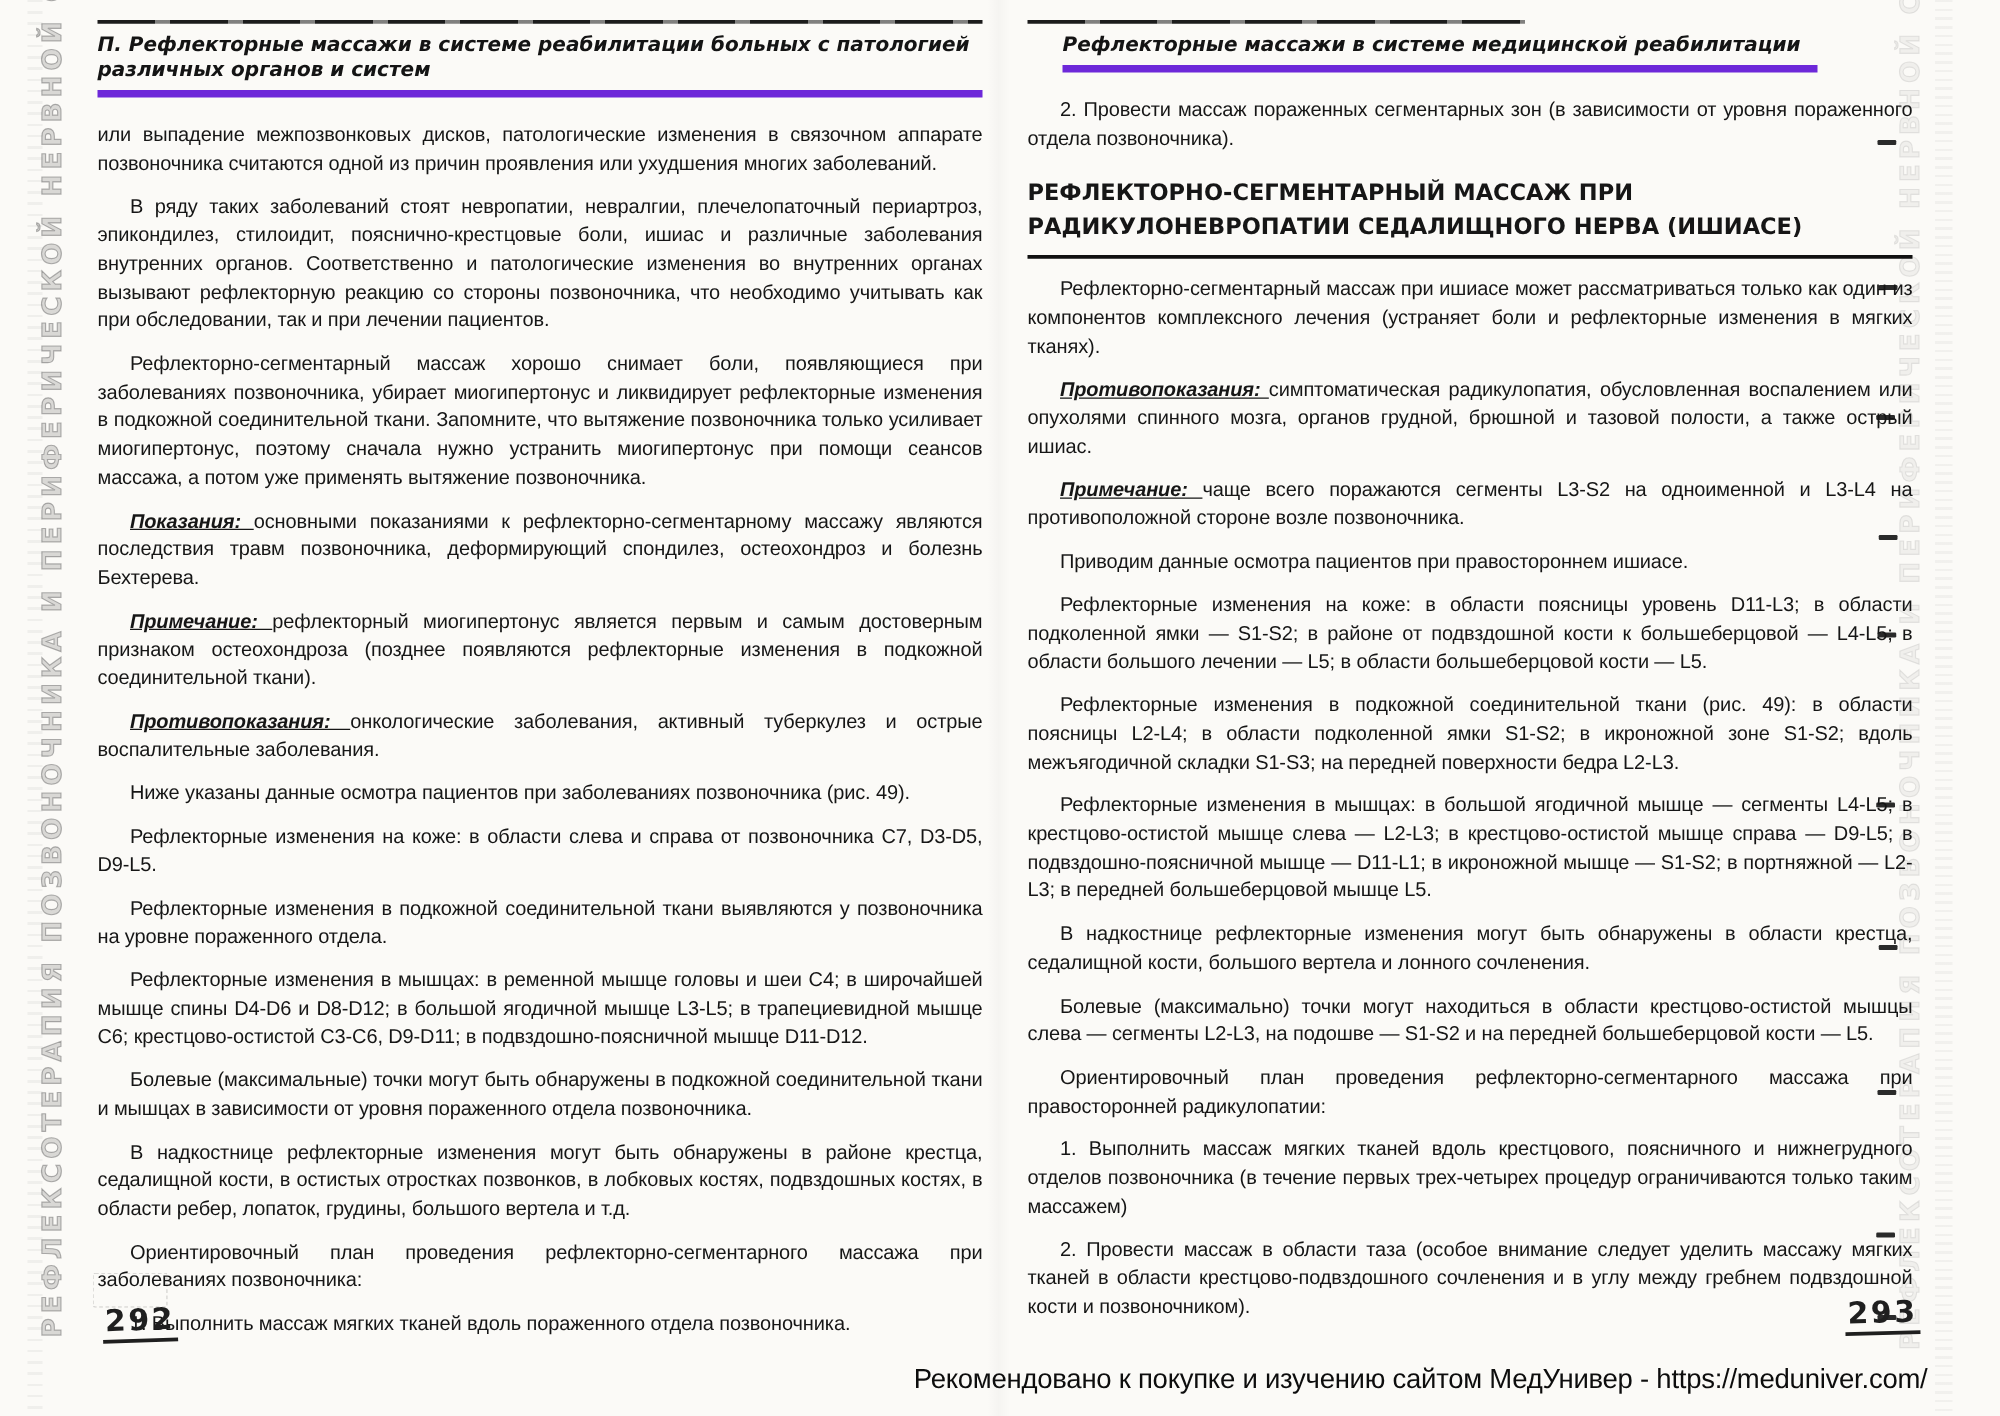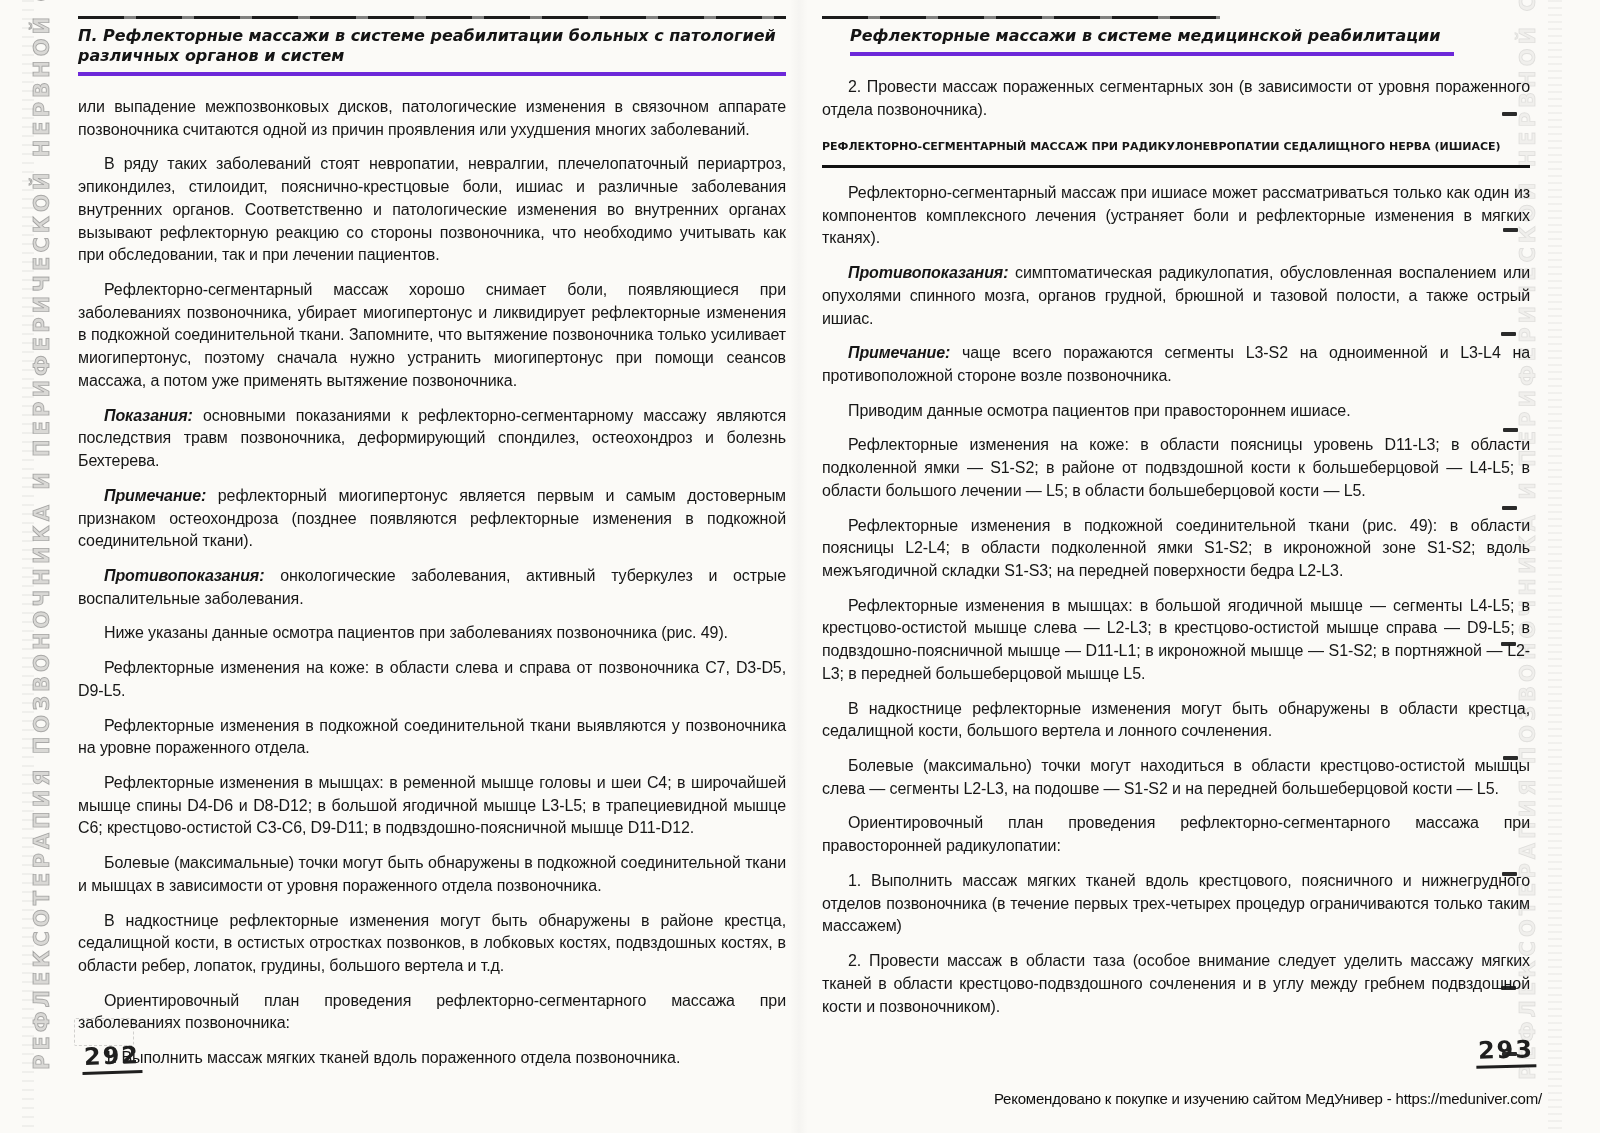--- a/index.html
+++ b/index.html
@@ -74,37 +74,37 @@
     margin-bottom: 7px;
   }
   .page.right .top-rule { width: 398px; }
   .running-head {
     font-family: "DejaVu Sans", sans-serif;
     font-style: italic;
     font-weight: 700;
     font-size: 16px;
     line-height: 1.25;
     padding-bottom: 6px;
-    border-bottom: 4px solid #6d28d9;
+    border-bottom: 6px solid #6d28d9;
     color: #141414;
   }
   .page.right .running-head { display: inline-block; padding-right: 14px; margin-left: 28px; }
   .page-body {
     font-size: 16px;
     line-height: 1.42;
     text-align: justify;
     letter-spacing: -0.1px;
   }
   .para { margin: 12px 0 9px 0; }
   .para.indent { text-indent: 26px; }
-  .lead { font-style: italic; font-weight: 700; }
+  .lead { font-style: italic; font-weight: 700; text-decoration: underline; }
   .section-heading {
     font-family: "DejaVu Sans", sans-serif;
     font-weight: 700;
-    font-size: 11px;
+    font-size: 18px;
     line-height: 1.5;
     text-align: left;
     padding: 4px 0 9px 0;
     border-bottom: 3px solid #111;
     margin: 14px 0 14px 0;
     letter-spacing: 0;
   }
   
   .page-num {
     position: absolute;
@@ -118,21 +118,21 @@
   }
   .page-num.left  { left: 82px;  top: 1042px; transform: rotate(-2deg); }
   .page-num.right { left: 1476px; top: 1036px; transform: rotate(-1.5deg); }
   
   .site-footer {
     position: absolute;
     top: 1090px;
     left: 0;
     width: 1542px;
     text-align: right;
-    font-size: 15px;
+    font-size: 22px;
     color: #0d0d0d;
     letter-spacing: -0.2px;
   }
 </style>
 </head>
 <body>
 
 <div class="edge-noise-left"></div>
 <div class="edge-noise-right"></div>
 <div class="gutter-shade"></div>

